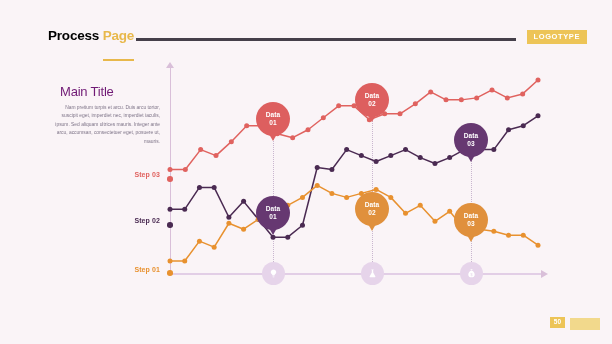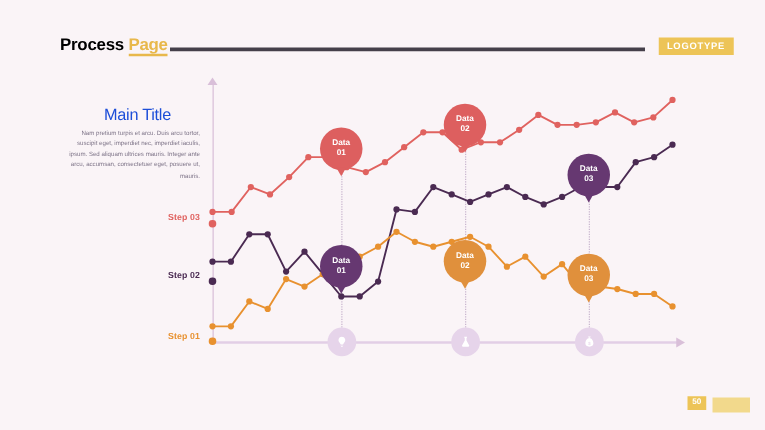--- a/index.html
+++ b/index.html
@@ -29,21 +29,21 @@
     left: 48px; top: 28px;
     font-size: 13.5px;
     font-weight: bold;
     letter-spacing: -0.2px;
     white-space: nowrap;
   }
   #brand .w1 { color: #000000; }
   #brand .w2 {
     color: #e8b84b;
     border-bottom: 2px solid #e8b84b;
-    padding-bottom: 0px;
+    padding-bottom: 16px;
     margin-top: 28px;
   }
   #headrule {
     position: absolute;
     left: 136px; top: 38px;
     width: 380px; height: 3px;
     background: #453f4a;
   }
   #logotype {
     position: absolute;
@@ -59,23 +59,23 @@
     padding: 3px 7px 3px 7px;
     line-height: 1;
     margin-left: 28px;
   }
 
   
   #maintitle {
     position: absolute;
     left: 60px; top: 84px;
     width: 100px;
-    text-align: center;
+    text-align: left;
     font-size: 13px;
-    color: #1d4ed8;
+    color: #701a75;
     letter-spacing: -0.2px;
   }
   #maindesc {
     position: absolute;
     left: 52px; top: 104px;
     width: 108px;
     text-align: right;
     font-size: 4.9px;
     line-height: 1.72;
     color: #7e7488;

